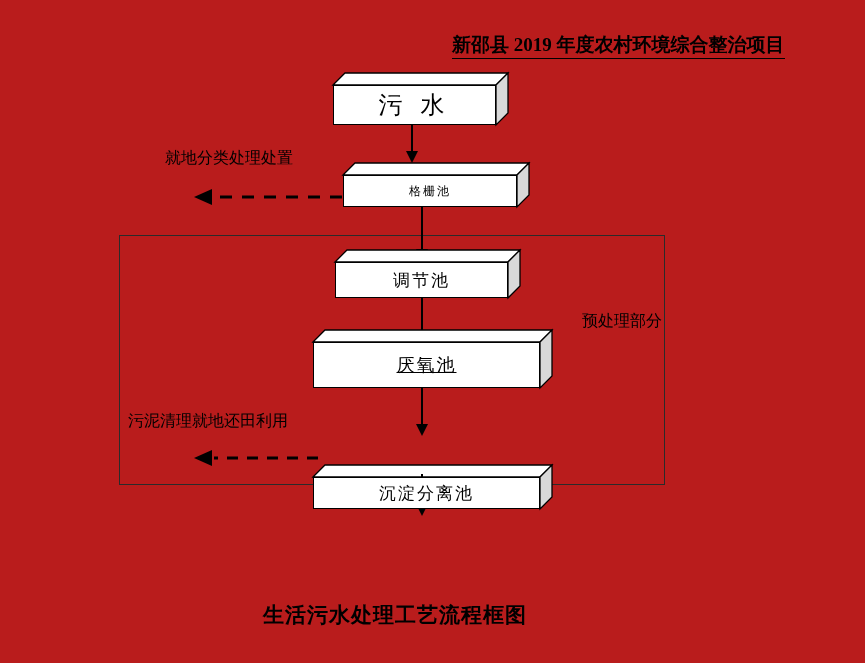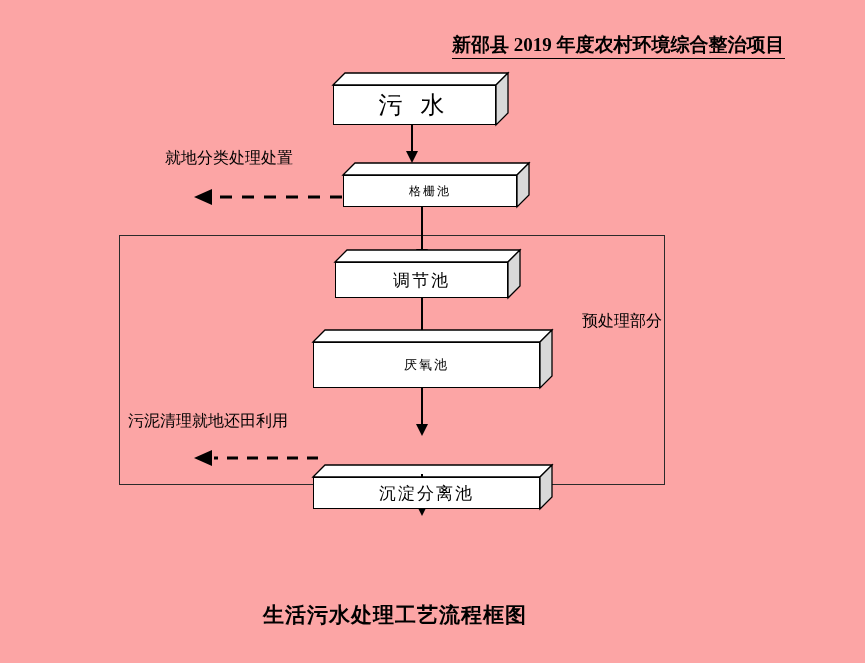--- a/index.html
+++ b/index.html
@@ -8,21 +8,21 @@
     background: #ffffff;
   }
   body {
     font-family: "Liberation Serif", "DejaVu Serif", serif;
     color: #000000;
   }
   #canvas {
     position: relative;
     width: 865px;
     height: 663px;
-    background: #fca5a5;
+    background: #b91c1c;
     overflow: hidden;
   }
 
   
   .doc-title {
     position: absolute;
     left: 452px;
     top: 34px;
     font-size: 19px;
     font-weight: bold;
@@ -195,21 +195,21 @@
       <svg width="239" height="58">
         <polygon points="0,12 12,0 239,0 227,12" fill="#ffffff" stroke="#000000" stroke-width="1.3"></polygon>
       </svg>
     </div>
     <div class="face-side">
       <svg width="239" height="58" style="position:absolute;left:0;top:0;">
         <polygon points="227,12 239,0 239,46 227,58" fill="#d9d9d9" stroke="#000000" stroke-width="1.3"></polygon>
       </svg>
     </div>
     <div class="face-front" style="top:12px; width:227px; height:46px;">
-      <span class="lbl" style="font-size:13px; letter-spacing:2px;">厌氧池</span>
+      <span class="lbl" style="font-size:18px; letter-spacing:2px;text-decoration:underline;">厌氧池</span>
     </div>
   </div>
 
   <div class="conn" style="left:412px; top:388px;">
     <svg width="20" height="55">
       <line x1="10" y1="0" x2="10" y2="38" stroke="#000000" stroke-width="2"></line>
       <polygon points="4,36 16,36 10,48" fill="#000000"></polygon>
     </svg>
   </div>
 

